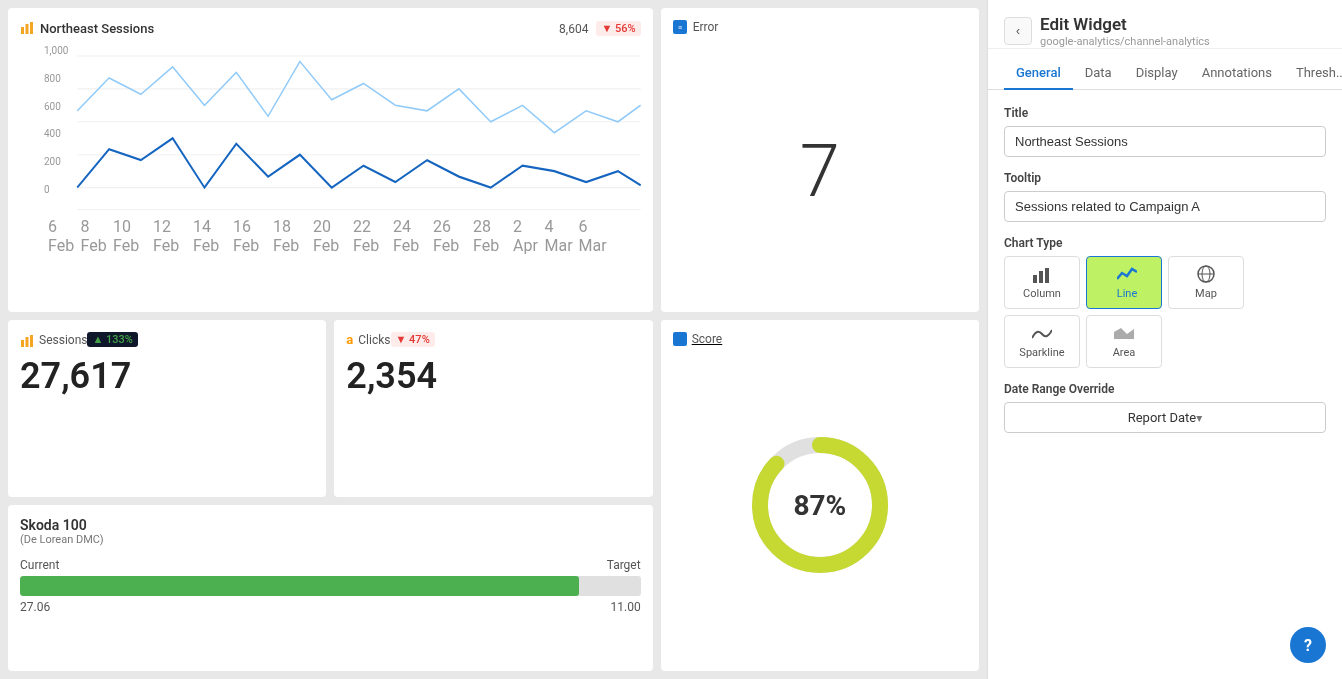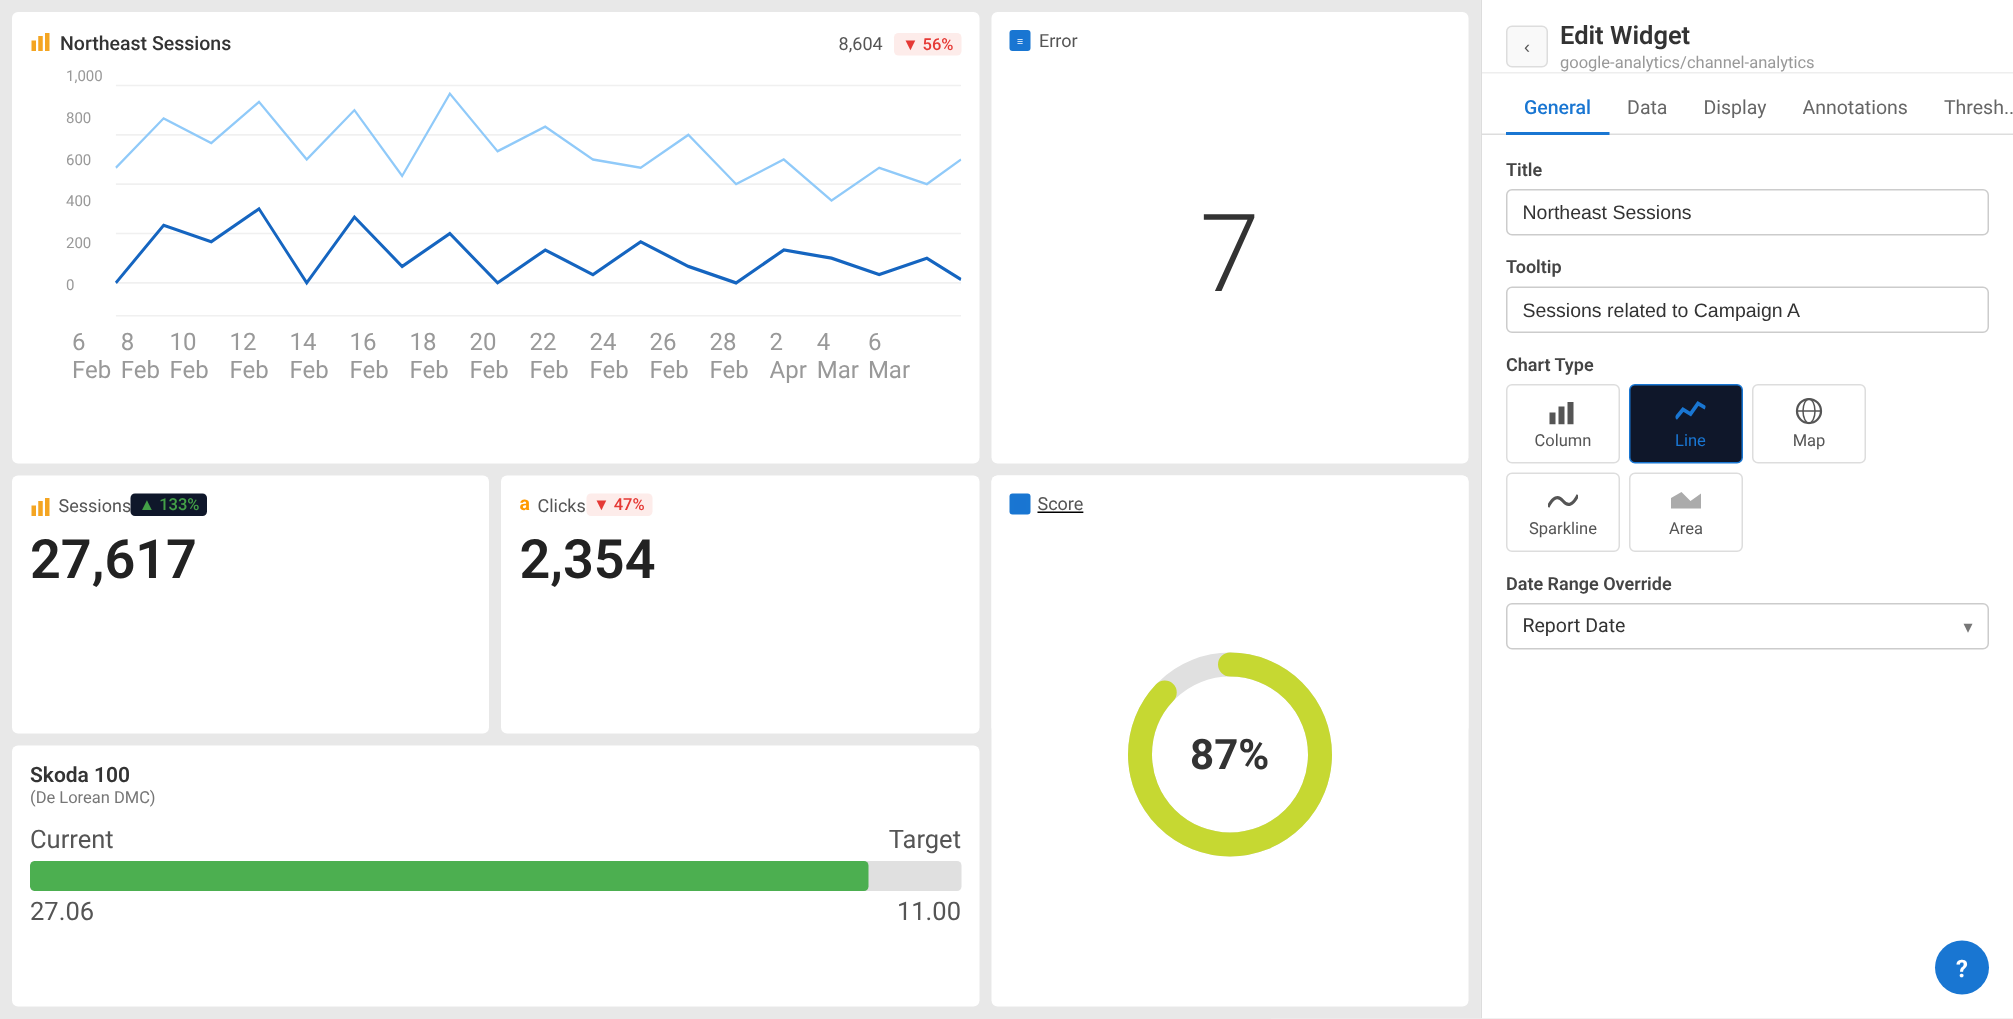--- a/index.html
+++ b/index.html
@@ -38,21 +38,21 @@
     .donut-container { position: relative; width: 160px; height: 160px; margin: auto; }
     .donut-svg { width: 100%; height: 100%; }
     .donut-label { position: absolute; top: 50%; left: 50%; transform: translate(-50%, -50%); font-size: 28px; font-weight: 700; color: #333; }
 
     
     .widget-gauge { grid-column: 1 / 3; background: #fff; border-radius: 4px; padding: 12px; }
     .gauge-title { font-size: 14px; font-weight: 600; color: #333; }
     .gauge-subtitle { font-size: 11px; color: #777; margin-bottom: 12px; }
     .gauge-progress-bar { height: 20px; background: #e0e0e0; border-radius: 3px; overflow: hidden; margin: 4px 0; }
     .gauge-progress-fill { height: 100%; background: #4caf50; border-radius: 3px; }
-    .gauge-labels { display: flex; justify-content: space-between; font-size: 17px; color: #555; margin-top: 2px; }
+    .gauge-labels { display: flex; justify-content: space-between; font-size: 12px; color: #555; margin-top: 2px; }
 
     
     .edit-panel { width: 355px; background: #fff; border-left: 1px solid #ddd; display: flex; flex-direction: column; overflow: hidden; }
     .edit-panel-header { padding: 14px 16px 0; display: flex; align-items: center; gap: 8px; border-bottom: 1px solid #eee; }
     .back-btn { width: 28px; height: 28px; border: 1px solid #ddd; border-radius: 4px; display: flex; align-items: center; justify-content: center; cursor: pointer; color: #555; background: #f9f9f9; font-size: 12px; flex-shrink: 0; }
     .edit-title-block { flex: 1; }
     .edit-title { font-size: 17px; font-weight: 600; color: #333; }
     .edit-subtitle { font-size: 11px; color: #999; margin-top: 1px; }
 
     
@@ -62,27 +62,27 @@
 
     .edit-body { padding: 16px; overflow-y: auto; flex: 1; }
 
     .field-label { font-size: 12px; font-weight: 600; color: #444; margin-bottom: 6px; margin-top: 14px; }
     .field-label:first-child { margin-top: 0; }
     .field-input { width: 100%; border: 1px solid #ccc; border-radius: 4px; padding: 7px 10px; font-size: 13px; color: #333; outline: none; }
 
     
     .chart-type-grid { display: grid; grid-template-columns: repeat(4, 1fr); gap: 6px; margin-top: 6px; }
     .chart-type-item { display: flex; flex-direction: column; align-items: center; padding: 8px 4px; border: 1px solid #ddd; border-radius: 4px; cursor: pointer; font-size: 11px; color: #555; gap: 4px; }
-    .chart-type-item.selected { border-color: #1976d2; background: #0f172a; color: #1976d2; padding-left: 10px; }
+    .chart-type-item.selected { border-color: #1976d2; background: #bef264; color: #1976d2; padding-left: 10px; }
 
     
     .chart-type-grid-2 { display: grid; grid-template-columns: repeat(4, 1fr); gap: 6px; margin-top: 6px; }
 
     
-    .dropdown-field { width: 100%; border: 1px solid #ccc; border-radius: 4px; padding: 7px 10px; font-size: 13px; color: #333; display: flex; justify-content: space-between; align-items: center; cursor: pointer; background: #fff; }
+    .dropdown-field { width: 100%; border: 1px solid #ccc; border-radius: 4px; padding: 7px 10px; font-size: 13px; color: #333; display: flex; justify-content: center; align-items: center; cursor: pointer; background: #fff; }
     .dropdown-arrow { color: #777; font-size: 12px; }
 
     
     .edit-body::-webkit-scrollbar { width: 4px; }
     .edit-body::-webkit-scrollbar-thumb { background: #ccc; border-radius: 2px; }
 
     
     .amazon-icon { font-size: 13px; color: #ff9900; font-weight: 700; }
 
     .sessions-col { grid-column: 1; }

